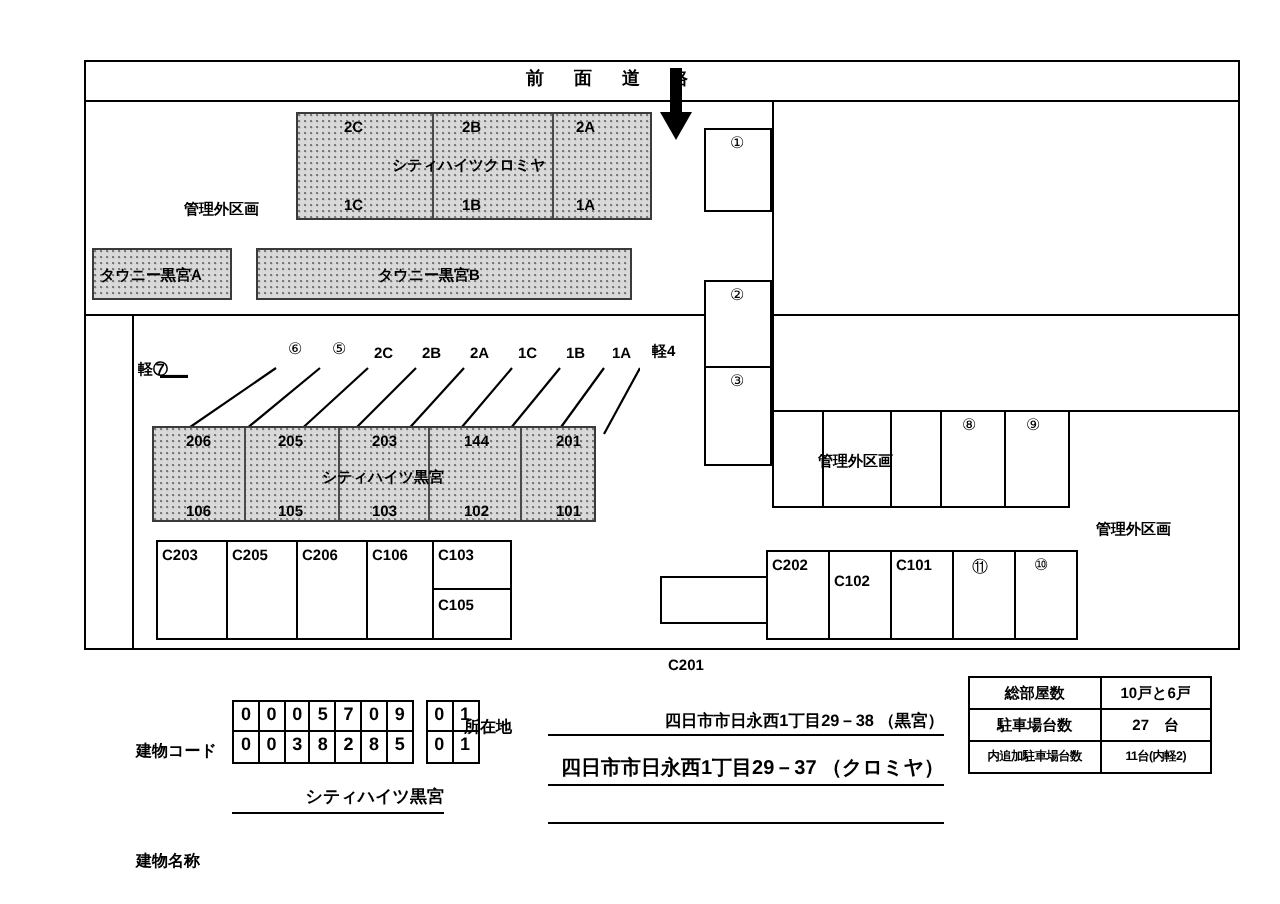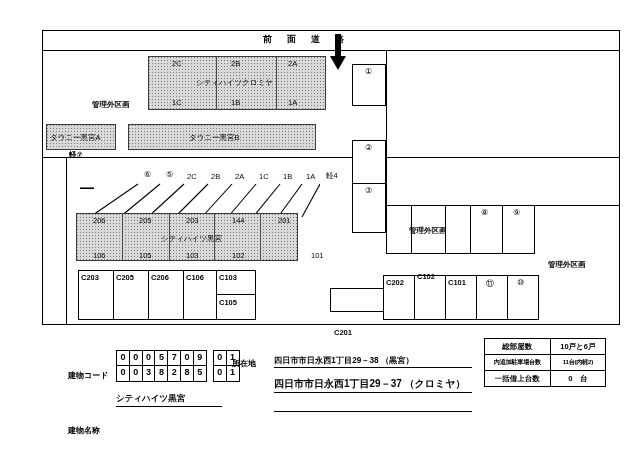--- a/index.html
+++ b/index.html
@@ -60,21 +60,21 @@
     background-image:
       radial-gradient(circle at 0.6px 0.6px, #7a7a7a 0.6px, transparent 0.7px);
     background-size: 3px 3px;
     border: 1.4px solid #3a3a3a;
   }
   .cellline-v { position:absolute; top:0; bottom:0; width:0; border-left:1.2px solid #4a4a4a; }
 
   .blk-label {
     position: absolute;
     font-size: 7.5px;
-    font-weight: normal;
+    font-weight: bold;
     color: #000;
     white-space: nowrap;
   }
 
   
   .box { border: 1.3px solid #000; background: #fff; }
   .box-label {
     position: absolute;
     font-size: 7.5px;
     font-weight: bold;
@@ -114,21 +114,21 @@
     line-height: 13px;
     background: #fff;
   }
   .code-gap { width: 7px; }
 
   .ul-text {
     position: absolute;
     font-size: 8.5px;
     font-weight: bold;
     border-bottom: 1.3px solid #000;
-    text-align: left;
+    text-align: right;
     white-space: nowrap;
     padding-bottom: 1px;
   }
   .ul-blank {
     position: absolute;
     border-bottom: 1.3px solid #000;
   }
 
   
   .summary {
@@ -182,21 +182,21 @@
   <div class="abs hatch" style="left:46px; top:124px; width:70px; height:26px;"></div>
   <div class="blk-label" style="left:50px; top:133px;">タウニー黒宮A</div>
 
   <div class="abs hatch" style="left:128px; top:124px; width:188px; height:26px;"></div>
   <div class="blk-label" style="left:189px; top:133px;">タウニー黒宮B</div>
 
   <div class="abs" style="left:42px; top:157px; width:578px; height:0; border-top:1.4px solid #000;"></div>
 
   <div class="abs" style="left:66px; top:157px; width:0; height:168px; border-left:1.3px solid #000;"></div>
 
-  <div class="plain-label" style="left:69px; top:150px;">軽⑦</div>
+  <div class="plain-label" style="left:69px; top:180px;font-family:Liberation Serif, serif;">軽⑦</div>
 
   <svg class="abs" style="left:80px; top:170px; width:240px; height:48px;" viewBox="0 0 240 48">
     <line x1="10" y1="47" x2="58" y2="14" stroke="#000" stroke-width="1.1"></line>
     <line x1="40" y1="47" x2="80" y2="14" stroke="#000" stroke-width="1.1"></line>
     <line x1="68" y1="47" x2="104" y2="14" stroke="#000" stroke-width="1.1"></line>
     <line x1="95" y1="47" x2="128" y2="14" stroke="#000" stroke-width="1.1"></line>
     <line x1="122" y1="47" x2="152" y2="14" stroke="#000" stroke-width="1.1"></line>
     <line x1="148" y1="47" x2="176" y2="14" stroke="#000" stroke-width="1.1"></line>
     <line x1="173" y1="47" x2="200" y2="14" stroke="#000" stroke-width="1.1"></line>
     <line x1="198" y1="47" x2="222" y2="14" stroke="#000" stroke-width="1.1"></line>
@@ -224,21 +224,21 @@
   <div class="blk-label" style="left:93px; top:216px;">206</div>
   <div class="blk-label" style="left:139px; top:216px;">205</div>
   <div class="blk-label" style="left:186px; top:216px;">203</div>
   <div class="blk-label" style="left:232px; top:216px;">144</div>
   <div class="blk-label" style="left:278px; top:216px;">201</div>
   <div class="blk-label" style="left:161px; top:234px;">シティハイツ黒宮</div>
   <div class="blk-label" style="left:93px; top:251px;">106</div>
   <div class="blk-label" style="left:139px; top:251px;">105</div>
   <div class="blk-label" style="left:186px; top:251px;">103</div>
   <div class="blk-label" style="left:232px; top:251px;">102</div>
-  <div class="blk-label" style="left:278px; top:251px;margin-left:33px;">101</div>
+  <div class="blk-label" style="left:278px; top:251px;">101</div>
 
   <div class="abs box" style="left:78px; top:270px; width:36px; height:50px;"></div>
   <div class="box-label" style="left:81px; top:273px;">C203</div>
 
   <div class="abs box" style="left:113px; top:270px; width:36px; height:50px;"></div>
   <div class="box-label" style="left:116px; top:273px;">C205</div>
 
   <div class="abs box" style="left:148px; top:270px; width:36px; height:50px;"></div>
   <div class="box-label" style="left:151px; top:273px;">C206</div>
 
@@ -278,21 +278,21 @@
 
   <div class="plain-label" style="left:548px; top:260px;">管理外区画</div>
 
   <div class="abs box" style="left:330px; top:288px; width:54px; height:24px;"></div>
   <div class="box-label" style="left:334px; top:296px;margin-top:32px;">C201</div>
 
   <div class="abs box" style="left:383px; top:275px; width:32px; height:45px;"></div>
   <div class="box-label" style="left:386px; top:278px;">C202</div>
 
   <div class="abs box" style="left:414px; top:275px; width:32px; height:45px;"></div>
-  <div class="box-label" style="left:417px; top:272px;">C102</div>
+  <div class="box-label" style="left:417px; top:286px;">C102</div>
 
   <div class="abs box" style="left:445px; top:275px; width:32px; height:45px;"></div>
   <div class="box-label" style="left:448px; top:278px;">C101</div>
 
   <div class="abs box" style="left:476px; top:275px; width:32px; height:45px;"></div>
   <div class="circ" style="left:486px; top:278px;">⑪</div>
 
   <div class="abs box" style="left:507px; top:275px; width:32px; height:45px;"></div>
   <div class="circ" style="left:517px; top:278px;">⑩</div>
 
@@ -332,23 +332,23 @@
   <div class="ul-text" style="left:274px; top:377px; width:198px; font-size:10px;">四日市市日永西1丁目29－37 （クロミヤ）</div>
   <div class="ul-blank" style="left:274px; top:399px; width:198px; height:12px;"></div>
 
   <table class="summary">
     <tbody>
       <tr>
         <td class="k">総部屋数</td>
         <td class="v">10戸と6戸</td>
       </tr>
       <tr>
+        <td class="k">駐車場台数</td>
+        <td class="v">27　台</td>
+      </tr>
+      <tr>
         <td class="k small">内追加駐車場台数</td>
         <td class="v small">11台(内軽2)</td>
       </tr>
-      <tr>
-        <td class="k">一括借上台数</td>
-        <td class="v">0　台</td>
-      </tr>
     </tbody>
   </table>
 
 </div>
 
 </body></html>

